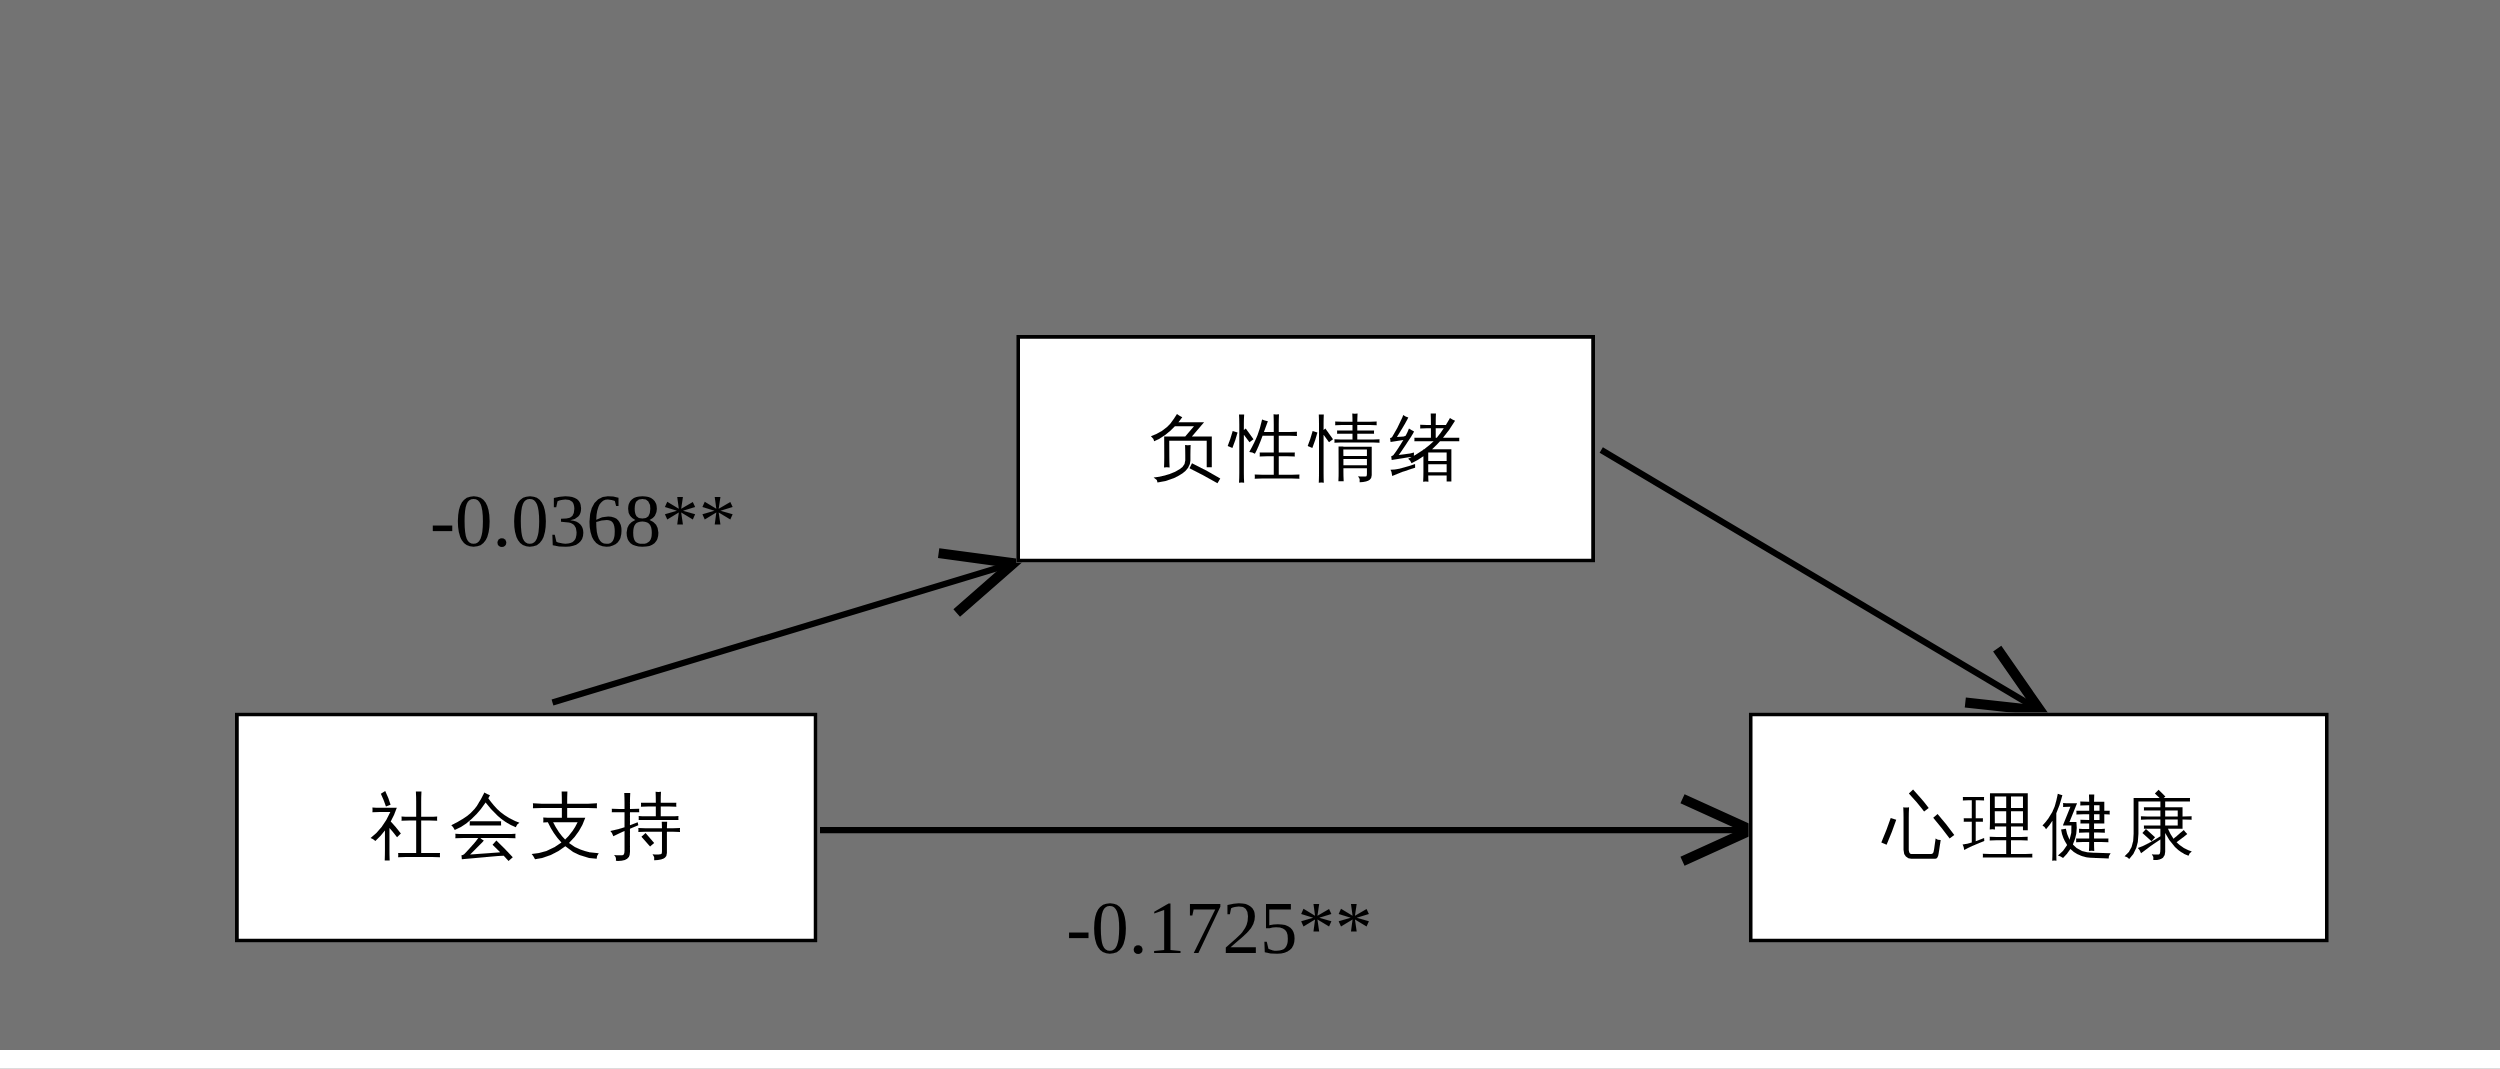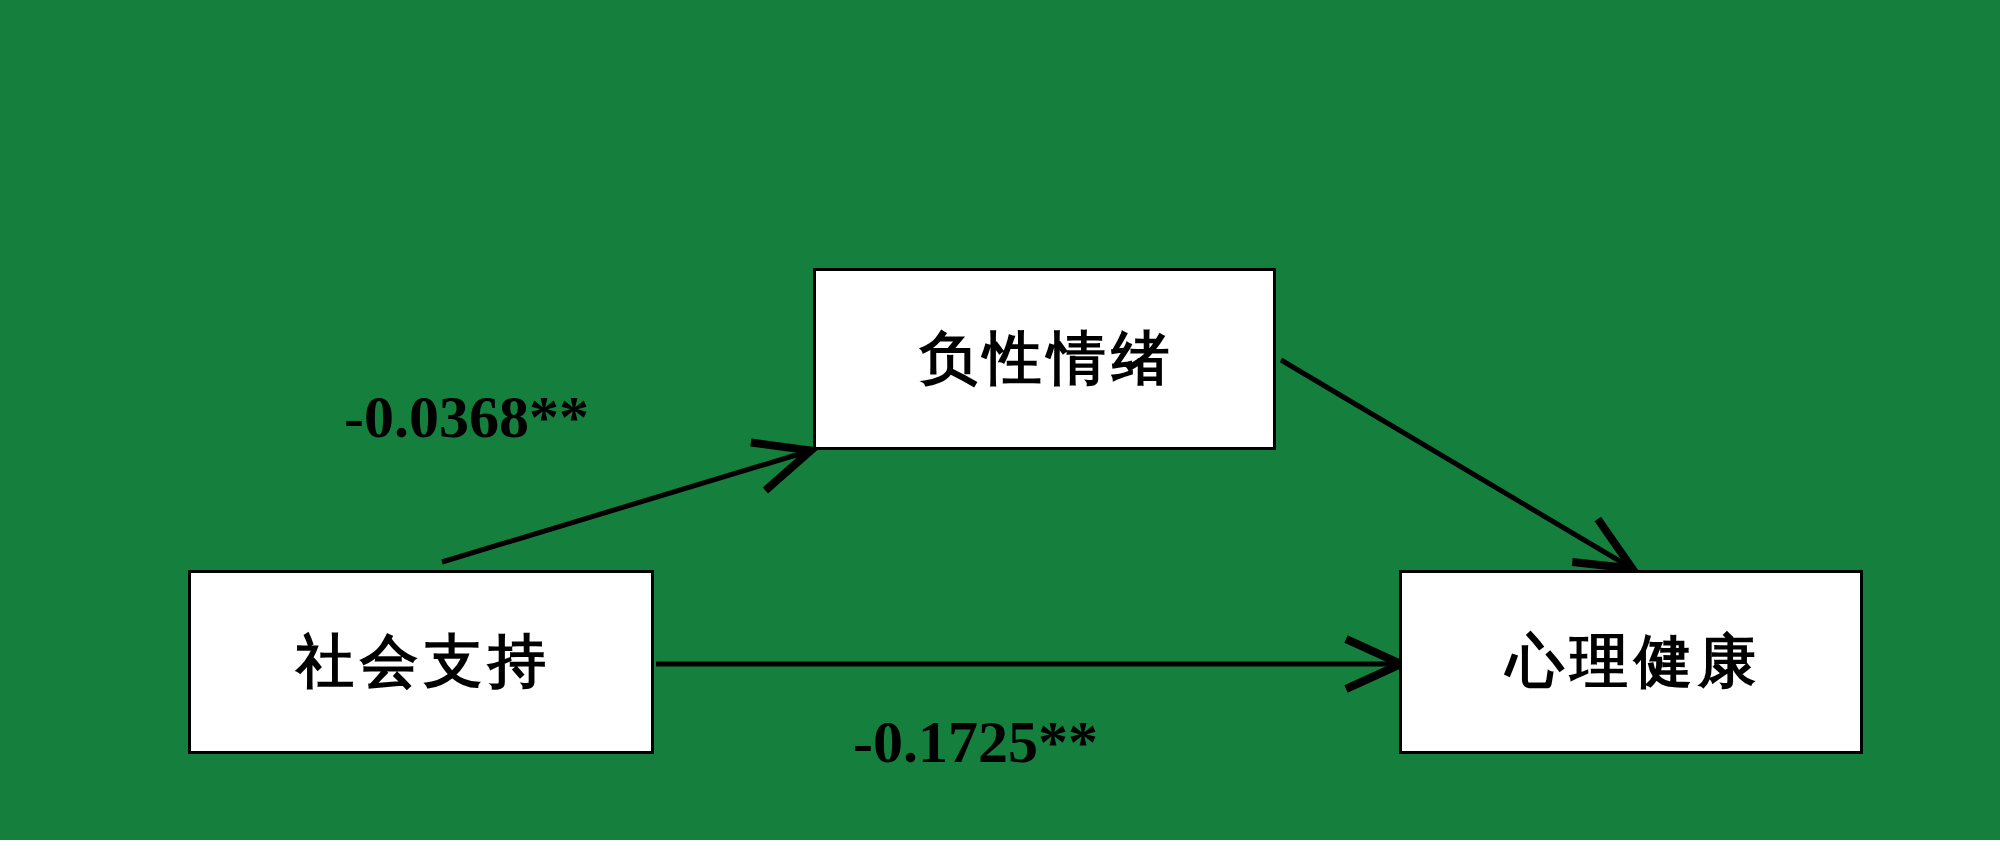--- a/index.html
+++ b/index.html
@@ -5,24 +5,23 @@
 <style>
   html, body {
     margin: 0;
     padding: 0;
     background: #ffffff;
   }
   #canvas {
     position: relative;
     width: 2000px;
     height: 840px;
-    background: #15803d;
+    background: #737373;
     overflow: hidden;
     font-family: "Liberation Serif", "DejaVu Serif", serif;
-    font-weight: bold;
   }
   #diagram-svg {
     position: absolute;
     top: 0;
     left: 0;
     width: 2000px;
     height: 855px;
   }
   .node-box {
     position: absolute;

